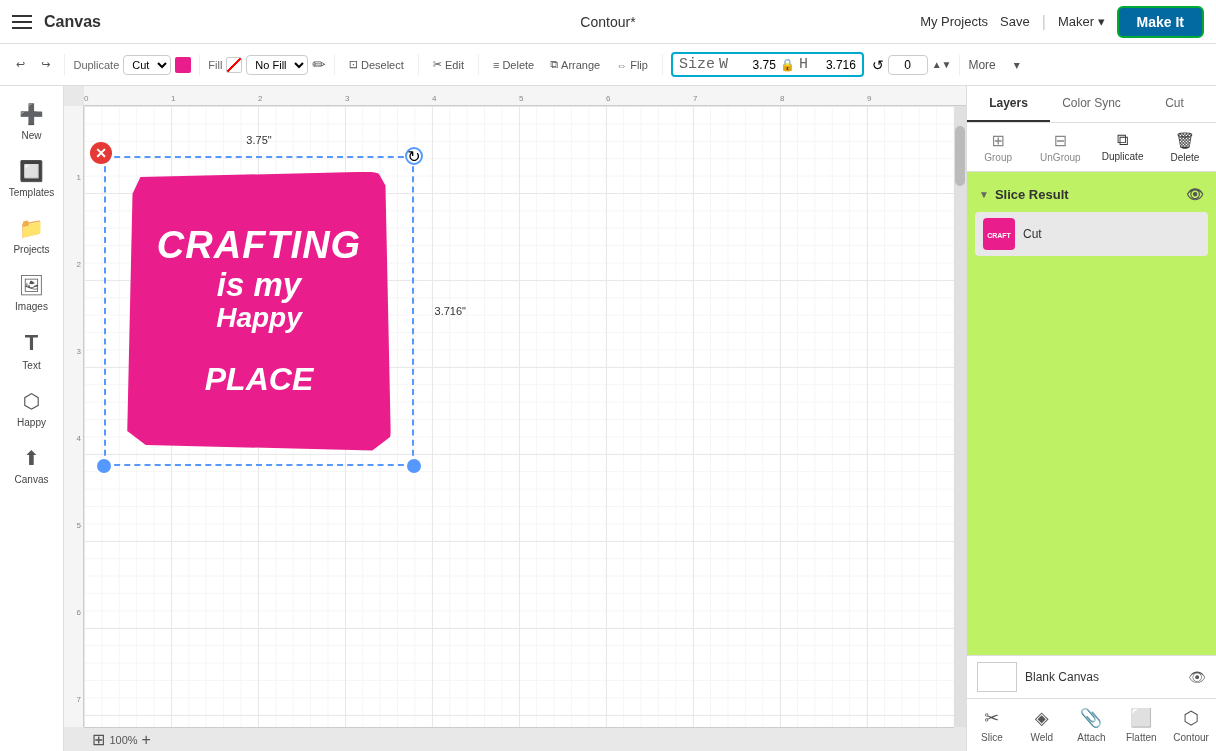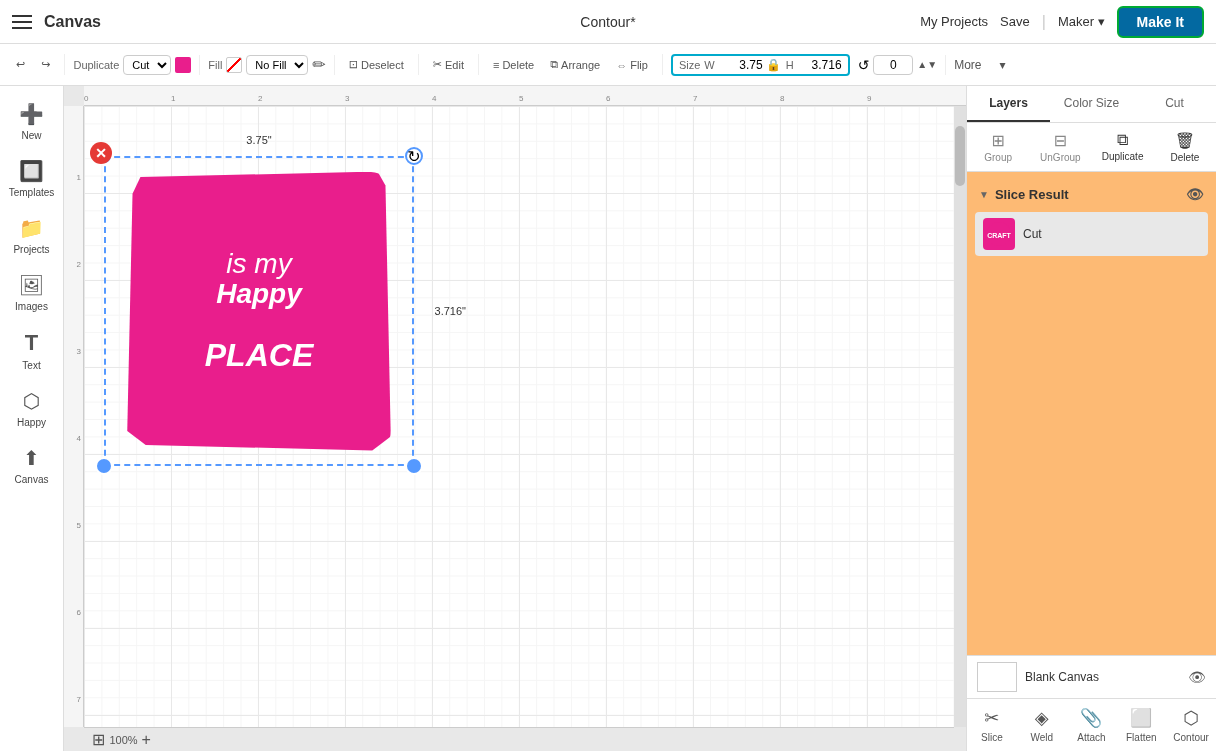--- a/index.html
+++ b/index.html
@@ -55,21 +55,21 @@
     .fill-swatch { width: 16px; height: 16px; background: linear-gradient(135deg, #fff 45%, #f00 45%, #f00 55%, #fff 55%); border: 1px solid #ccc; border-radius: 2px; display: inline-block; }
     .size-box {
       border: 2px solid #00aacc;
       border-radius: 4px;
       display: flex;
       align-items: center;
       gap: 4px;
       padding: 2px 6px;
       background: #fff;
     }
-    .size-label { font-size: 11px; color: #666; }
+    .size-label { font-size: 15px; color: #666; font-family: Liberation Mono, monospace; }
     .size-input { width: 44px; border: none; font-size: 12px; text-align: right; outline: none; }
     .rotate-group { display: flex; align-items: center; gap: 4px; }
     .rotate-input { width: 40px; border: 1px solid #ccc; border-radius: 4px; font-size: 12px; padding: 2px 4px; text-align: center; }
     .more-btn { font-size: 12px; color: #555; cursor: pointer; display: flex; align-items: center; gap: 18px; border: none; background: none; }
 
     
     .main-content {
       display: flex;
       flex: 1;
       overflow: hidden;
@@ -195,21 +195,21 @@
     }
     .crafting-text {
       position: relative;
       z-index: 2;
       text-align: center;
       color: #fff;
       line-height: 1.1;
       padding: 10px;
     }
     .crafting-text .line1 { font-size: 38px; font-weight: 900; font-style: italic; text-transform: uppercase; letter-spacing: 1px; }
-    .crafting-text .line2 { font-size: 28px; font-style: italic; font-weight: 400; }
+    .crafting-text .line2 { font-size: 33px; font-style: italic; font-weight: 700; }
     .crafting-text .line3 { font-size: 28px; font-weight: 900; font-style: italic; }
     .crafting-text .line4 { font-size: 32px; font-weight: 900; font-style: italic; text-transform: uppercase; margin-top: 28px; }
 
     
     .handle { position: absolute; width: 18px; height: 18px; border-radius: 50%; background: #5599ff; border: 2px solid #fff; cursor: pointer; display: flex; align-items: center; justify-content: center; }
     .handle-tl { top: -9px; left: -9px; }
     .handle-tr { top: -9px; right: -9px; background: #fff; border: 2px solid #5599ff; }
     .handle-bl { bottom: -9px; left: -9px; }
     .handle-br { bottom: -9px; right: -9px; }
 
@@ -237,21 +237,21 @@
       color: #fff;
       display: flex; align-items: center; justify-content: center;
       font-size: 14px; font-weight: bold;
       cursor: pointer;
       z-index: 10;
     }
 
     
     .right-panel {
       width: 250px;
-      background: #fdba74;
+      background: #bef264;
       border-left: 1px solid #ddd;
       display: flex;
       flex-direction: column;
       flex-shrink: 0;
     }
     .panel-tabs {
       display: flex;
       background: #fff;
       border-bottom: 1px solid #ddd;
     }
@@ -531,20 +531,21 @@
     <div class="canvas-grid">
 
       <div class="design-container">
         <div class="close-btn">✕</div>
         <span class="dim-top">3.75"</span>
         <span class="dim-right">3.716"</span>
         <div class="design-selection-box"></div>
         <div class="design-image">
           <div class="crafting-bg"></div>
           <div class="crafting-text">
+            <div class="line1">CRaFTiNG</div>
             <div class="line2">is my</div>
             <div class="line3">Happy</div>
             <div class="line4">Place</div>
           </div>
         </div>
 
         <div class="handle handle-tl"></div>
         <div class="handle handle-tr" style="top:-9px;right:-9px;">↻</div>
         <div class="handle handle-bl"></div>
         <div class="handle handle-br"></div>
@@ -558,21 +559,21 @@
         <span>100%</span>
         <button class="zoom-btn">+</button>
       </div>
     </div>
   </div>
 
   <div class="right-panel">
 
     <div class="panel-tabs">
       <div class="panel-tab active">Layers</div>
-      <div class="panel-tab">Color Size</div>
+      <div class="panel-tab">Color Sync</div>
       <div class="panel-tab">Cut</div>
     </div>
 
     <div class="panel-actions">
       <button class="panel-action-btn">
         <span class="panel-action-icon">⊞</span>
         <span>Group</span>
       </button>
       <button class="panel-action-btn">
         <span class="panel-action-icon">⊟</span>

